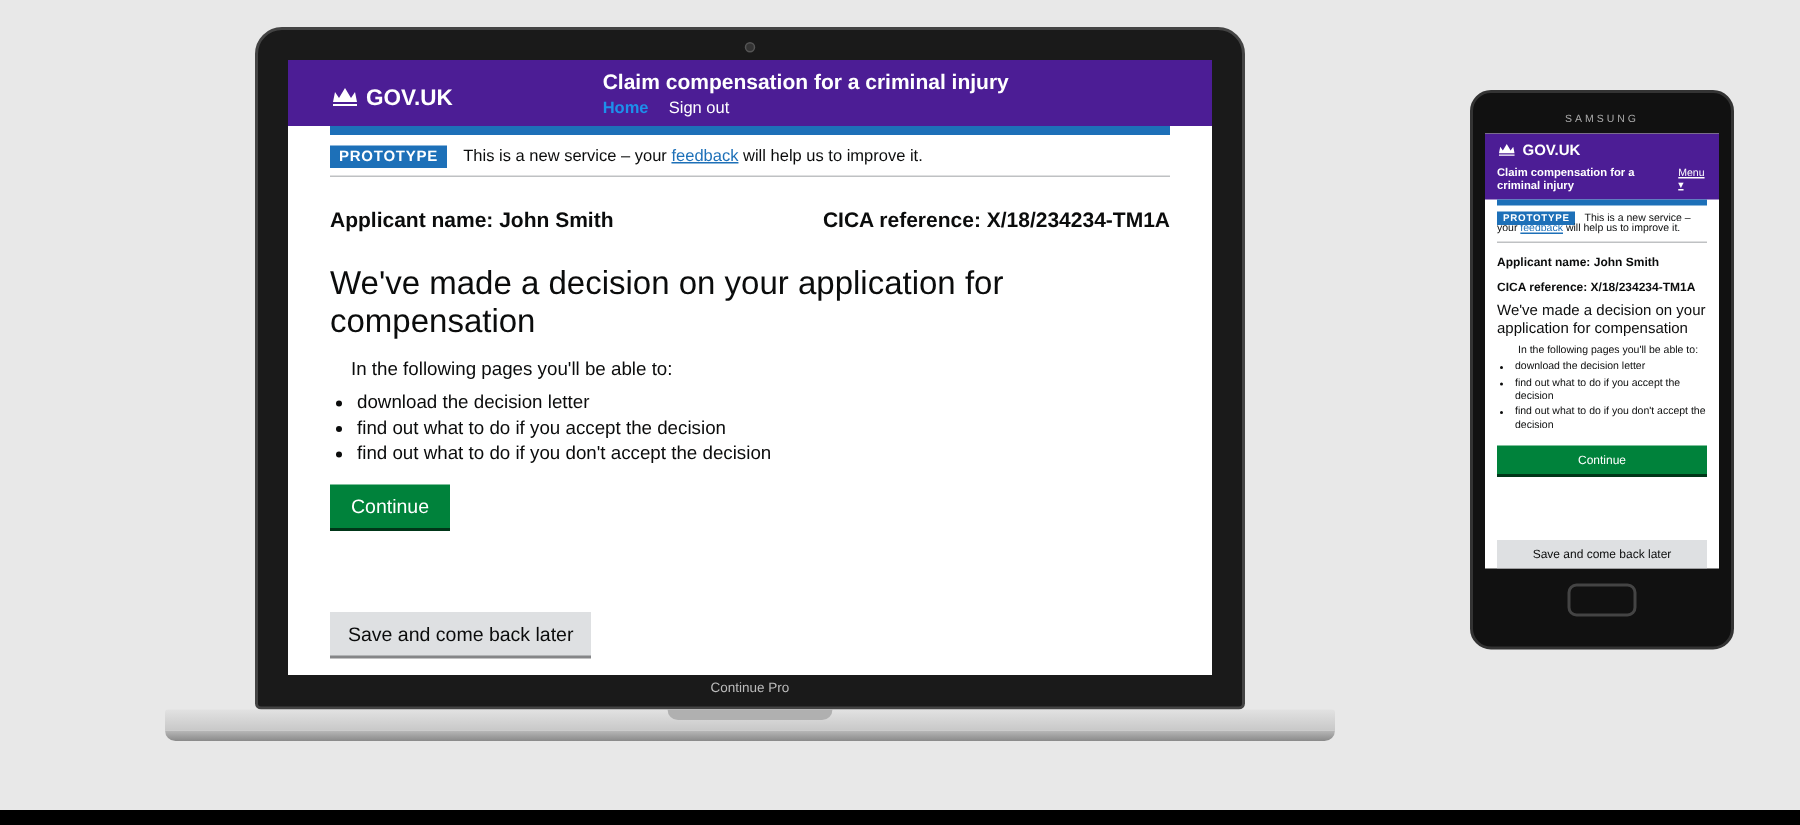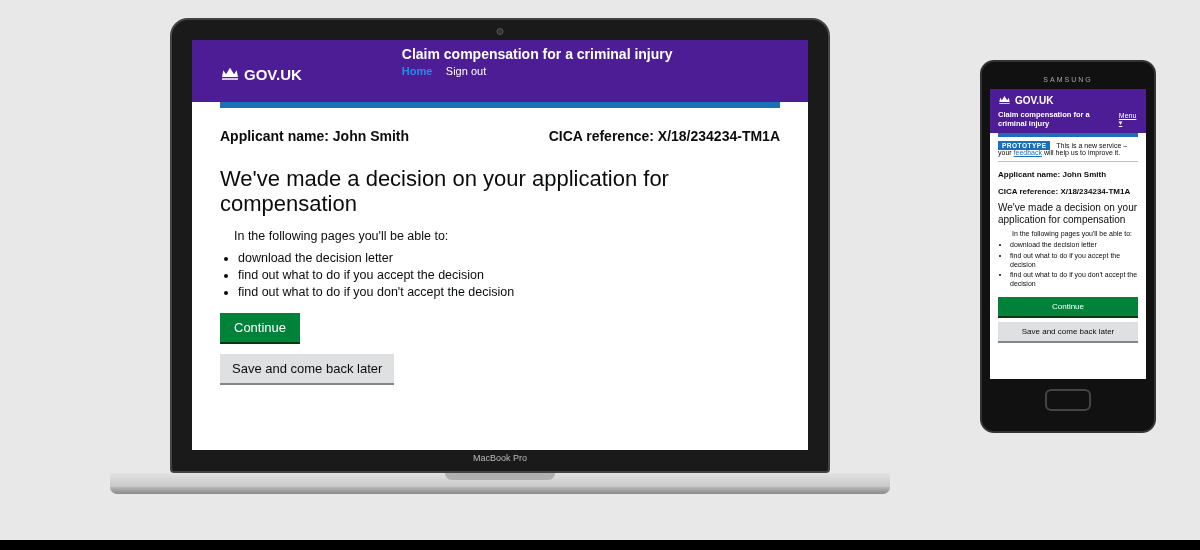--- a/index.html
+++ b/index.html
@@ -121,21 +121,21 @@
   .hdr {
     background: #4c1d95;
     color: #fff;
     padding: 6px 28px 0 28px;
   }
   .hdr-row1 { display: flex; align-items: center; }
   .crown { margin-right: 4px; }
   .govuk-logo { font-weight: bold; font-size: 15px; }
   .service-col { margin-left: 100px; }
   .service-name { font-weight: bold; font-size: 14px; }
-  .nav-links { margin-top: 2px; padding-bottom: 24px; }
+  .nav-links { margin-top: 2px; padding-bottom: 6px; }
   .nav-links a { color: #fff; text-decoration: none; margin-right: 10px; font-size: 11px; }
   .nav-links a.home { color: #1d8feb; font-weight: bold; }
   .blue-sep { height: 6px; background: #1d70b8; margin: 0 28px; }
 
   .phase-banner {
     margin: 0 28px;
     padding: 8px 0 7px 0;
     border-bottom: 1px solid #bfc1c3;
     font-size: 11px;
   }
@@ -176,20 +176,21 @@
   }
   .btn-grey {
     display: inline-block;
     background: #dee0e2;
     color: #0b0c0c;
     border: none;
     padding: 7px 12px;
     font-size: 13px;
     box-shadow: 0 2px 0 #858688;
     cursor: pointer;
+    margin-top: 44px;
   }
 
   
   .phone-screen .hdr { padding: 5px 8px 0 8px; }
   .phone-screen .govuk-logo { font-size: 10px; }
   .phone-screen .service-row {
     display: flex; justify-content: space-between; align-items: center;
     font-size: 7.5px; padding: 3px 0 5px 0;
   }
   .phone-screen .service-name-m { font-weight: bold; }
@@ -226,20 +227,24 @@
             <div class="service-name">Claim compensation for a criminal injury</div>
             <div class="nav-links">
               <a href="#" class="home">Home</a>
               <a href="#">Sign out</a>
             </div>
           </div>
         </div>
       </div>
       <div class="blue-sep"></div>
 
+      <div class="phase-banner">
+        <span class="phase-tag">PROTOTYPE</span>
+        <span>This is a new service – your </span><a href="#">feedback</a><span> will help us to improve it.</span>
+      </div>
 
       <div class="content">
         <div class="meta-row">
           <div>
             <span>Applicant name:</span>
             <span>John Smith</span>
           </div>
           <div>
             <span>CICA reference:</span>
             <span>X/18/234234-TM1A</span>
@@ -252,21 +257,21 @@
           <li>download the decision letter</li>
           <li>find out what to do if you accept the decision</li>
           <li>find out what to do if you don't accept the decision</li>
         </ul>
 
         <button class="btn-green">Continue</button><br>
         <button class="btn-grey">Save and come back later</button>
       </div>
 
     </div>
-    <div class="laptop-label">MacBook Pro</div>
+    <div class="laptop-label">Continue Pro</div>
   </div>
   <div class="laptop-base">
     <div class="laptop-base-top">
       <div class="laptop-notch"></div>
     </div>
     <div class="laptop-base-bottom"></div>
   </div>
 </div>
 
 <div class="phone">

